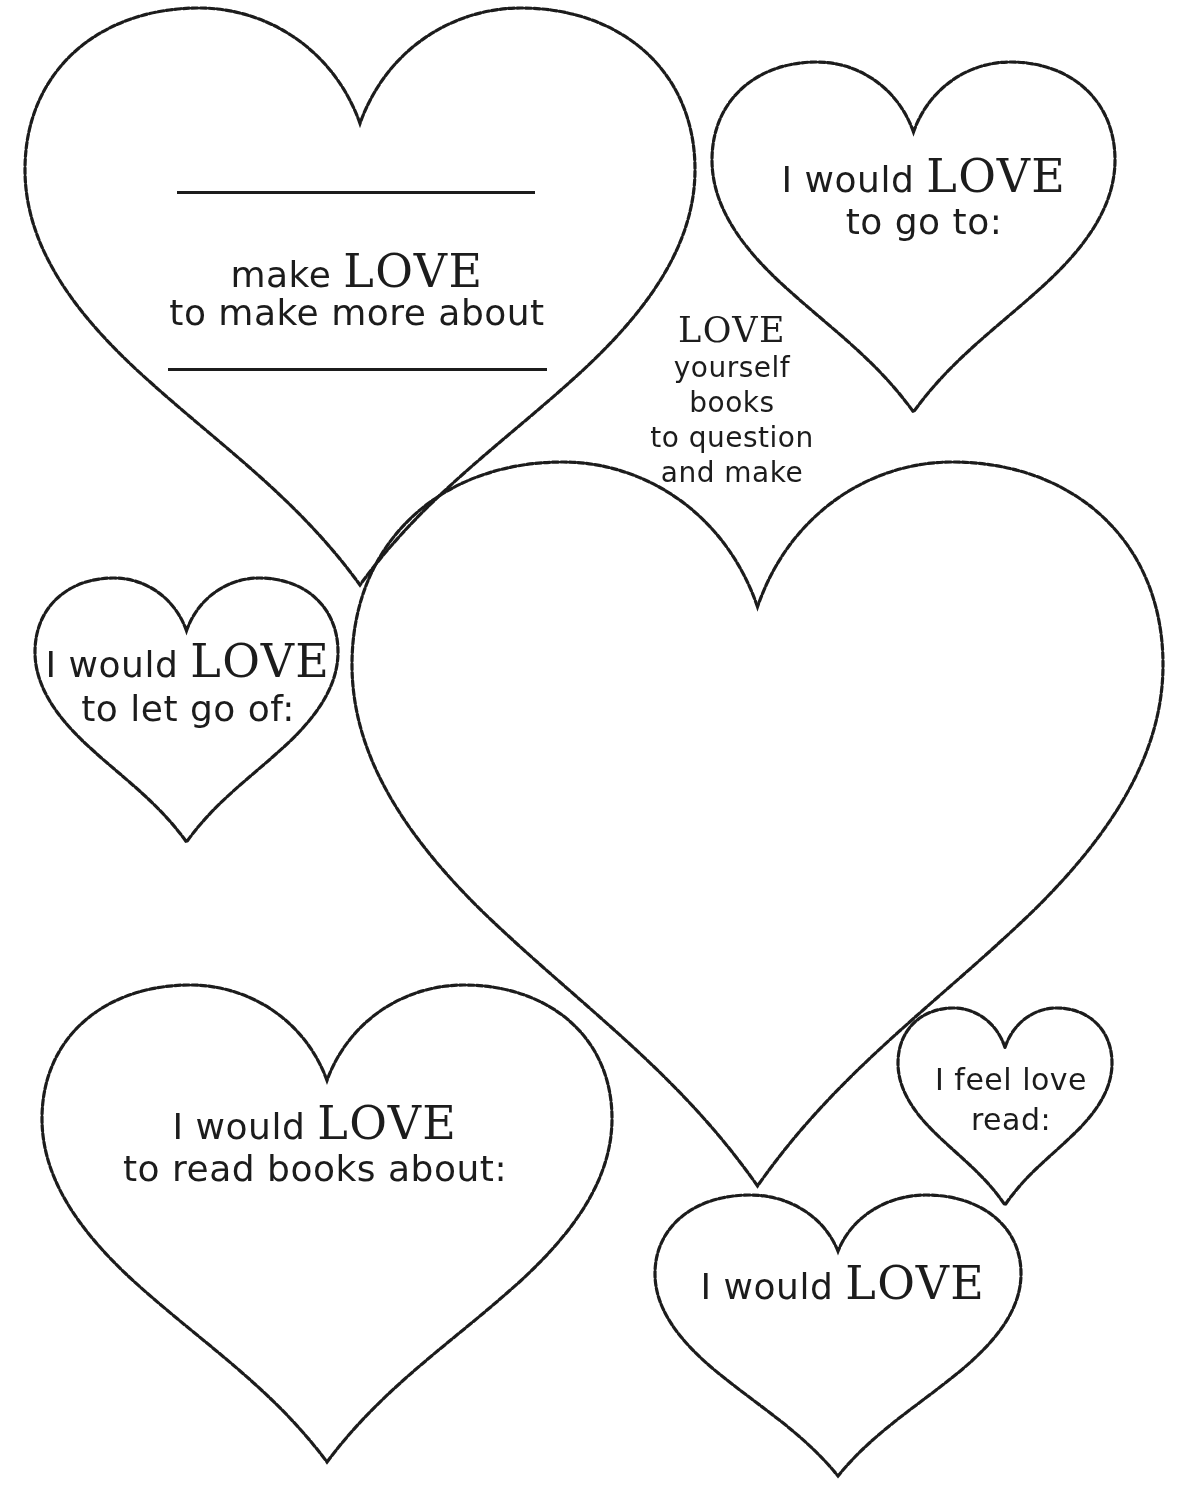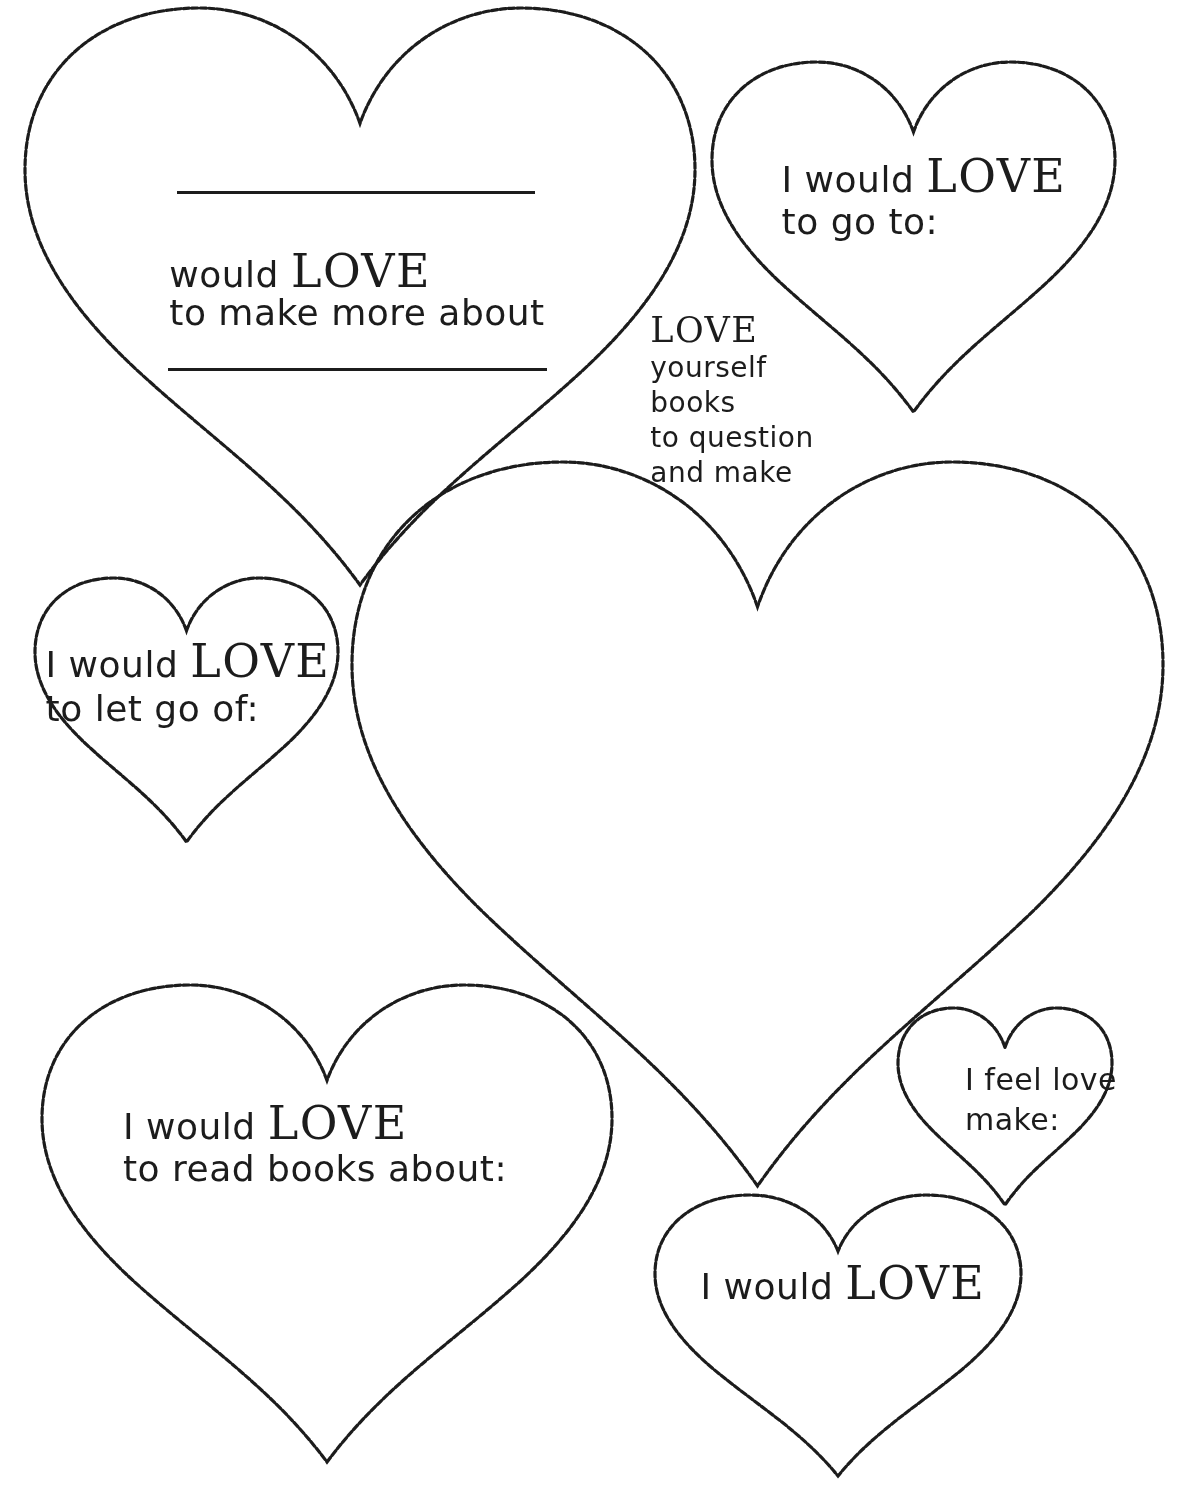--- a/index.html
+++ b/index.html
@@ -19,21 +19,21 @@
     position: absolute;
     inset: 0;
   }
   svg.hearts {
     position: absolute;
     left: 0;
     top: 0;
   }
   .txt {
     position: absolute;
-    text-align: left;
+    text-align: center;
     transform: translateX(-50%);
     white-space: nowrap;
     letter-spacing: 0.5px;
   }
   .love {
     font-family: "DejaVu Serif", serif;
     font-size: 46px;
     letter-spacing: 1.5px;
   }
   .love-q {
@@ -57,21 +57,21 @@
       <path d="M913.5 132.0 C897.4 86.5 857.1 62.0 816.8 62.0 C756.3 62.0 712.0 100.5 712.0 160.0 C712.0 202.0 736.2 240.5 776.5 279.0 C824.8 324.5 873.2 356.0 913.5 412.0 C953.8 356.0 1002.2 324.5 1050.5 279.0 C1090.8 240.5 1115.0 202.0 1115.0 160.0 C1115.0 100.5 1070.7 62.0 1010.2 62.0 C969.9 62.0 929.6 86.5 913.5 132.0 Z" fill="none" stroke="#1c1c1c" stroke-width="3.2" stroke-linecap="round" stroke-dasharray="6 2.5"></path>
       <path d="M186.5 630.8 C174.4 596.5 144.1 578.0 113.8 578.0 C68.3 578.0 35.0 607.0 35.0 651.9 C35.0 683.6 53.2 712.6 83.5 741.7 C119.8 776.0 156.2 799.8 186.5 842.0 C216.8 799.8 253.2 776.0 289.5 741.7 C319.8 712.6 338.0 683.6 338.0 651.9 C338.0 607.0 304.7 578.0 259.2 578.0 C228.9 578.0 198.6 596.5 186.5 630.8 Z" fill="none" stroke="#1c1c1c" stroke-width="3.2" stroke-linecap="round" stroke-dasharray="6 2.5"></path>
       <path d="M757.5 606.8 C725.1 512.7 644.0 462.0 562.9 462.0 C441.2 462.0 352.0 541.6 352.0 664.7 C352.0 751.6 400.7 831.2 481.8 910.9 C579.1 1005.0 676.4 1070.2 757.5 1186.0 C838.6 1070.2 935.9 1005.0 1033.2 910.9 C1114.3 831.2 1163.0 751.6 1163.0 664.7 C1163.0 541.6 1073.8 462.0 952.1 462.0 C871.0 462.0 789.9 512.7 757.5 606.8 Z" fill="none" stroke="#1c1c1c" stroke-width="3.2" stroke-linecap="round" stroke-dasharray="6 2.5"></path>
       <path d="M327.0 1080.4 C304.2 1018.4 247.2 985.0 190.2 985.0 C104.7 985.0 42.0 1037.5 42.0 1118.6 C42.0 1175.8 76.2 1228.3 133.2 1280.7 C201.6 1342.8 270.0 1385.7 327.0 1462.0 C384.0 1385.7 452.4 1342.8 520.8 1280.7 C577.8 1228.3 612.0 1175.8 612.0 1118.6 C612.0 1037.5 549.3 985.0 463.8 985.0 C406.8 985.0 349.8 1018.4 327.0 1080.4 Z" fill="none" stroke="#1c1c1c" stroke-width="3.2" stroke-linecap="round" stroke-dasharray="6 2.5"></path>
       <path d="M1005.0 1047.4 C996.4 1021.8 975.0 1008.0 953.6 1008.0 C921.5 1008.0 898.0 1029.7 898.0 1063.2 C898.0 1086.8 910.8 1108.5 932.2 1130.1 C957.9 1155.8 983.6 1173.5 1005.0 1205.0 C1026.4 1173.5 1052.1 1155.8 1077.8 1130.1 C1099.2 1108.5 1112.0 1086.8 1112.0 1063.2 C1112.0 1029.7 1088.5 1008.0 1056.4 1008.0 C1035.0 1008.0 1013.6 1021.8 1005.0 1047.4 Z" fill="none" stroke="#1c1c1c" stroke-width="3.2" stroke-linecap="round" stroke-dasharray="6 2.5"></path>
       <path d="M838.0 1251.2 C823.4 1214.7 786.8 1195.0 750.2 1195.0 C695.3 1195.0 655.0 1225.9 655.0 1273.7 C655.0 1307.4 677.0 1338.3 713.6 1369.2 C757.5 1405.8 801.4 1431.0 838.0 1476.0 C874.6 1431.0 918.5 1405.8 962.4 1369.2 C999.0 1338.3 1021.0 1307.4 1021.0 1273.7 C1021.0 1225.9 980.7 1195.0 925.8 1195.0 C889.2 1195.0 852.6 1214.7 838.0 1251.2 Z" fill="none" stroke="#1c1c1c" stroke-width="3.2" stroke-linecap="round" stroke-dasharray="6 2.5"></path>
     </svg>
 
   <div class="blank" style="left:177px; top:191px; width:358px;"></div>
   <div class="txt" style="left:357px; top:252px; font-size:36px; line-height:38px;">
-    <div><span>would</span> <span class="love">LOVE</span></div>
+    <div><span>make</span> <span class="love">LOVE</span></div>
     <div>to make more about</div>
   </div>
   <div class="blank" style="left:168px; top:368px; width:379px;"></div>
 
   <div class="txt" style="left:924px; top:155px; font-size:36px; line-height:42px;">
     <div><span>I would</span> <span class="love">LOVE</span></div>
     <div>to go to:</div>
   </div>
 
   <div class="txt" style="left:732px; top:313px; font-size:28px; line-height:35px;">
@@ -86,22 +86,22 @@
     <div><span>I would</span> <span class="love">LOVE</span></div>
     <div>to let go of:</div>
   </div>
 
 
   <div class="txt" style="left:315px; top:1102px; font-size:36px; line-height:42px;">
     <div><span>I would</span> <span class="love">LOVE</span></div>
     <div>to read books about:</div>
   </div>
 
-  <div class="txt" style="left:1011px; top:1060px; font-size:30px; line-height:40px;margin-left:30px;">
+  <div class="txt" style="left:1011px; top:1060px; font-size:30px; line-height:40px;">
     <div>I feel love</div>
-    <div>make:</div>
+    <div>read:</div>
   </div>
 
   <div class="txt" style="left:843px; top:1262px; font-size:36px; line-height:42px;">
     <div><span>I would</span> <span class="love">LOVE</span></div>
   </div>
 
 </div>
 
 </body></html>

